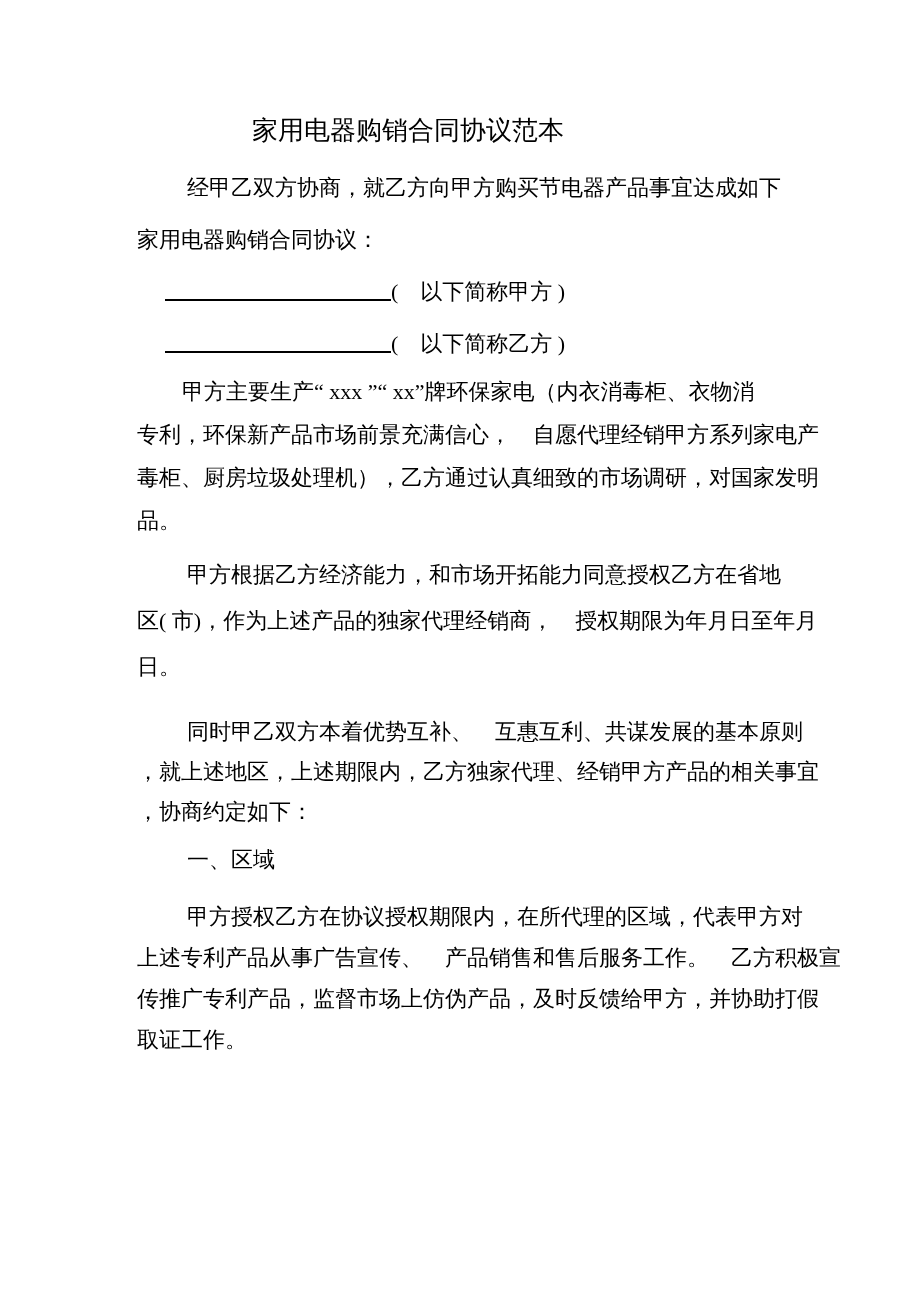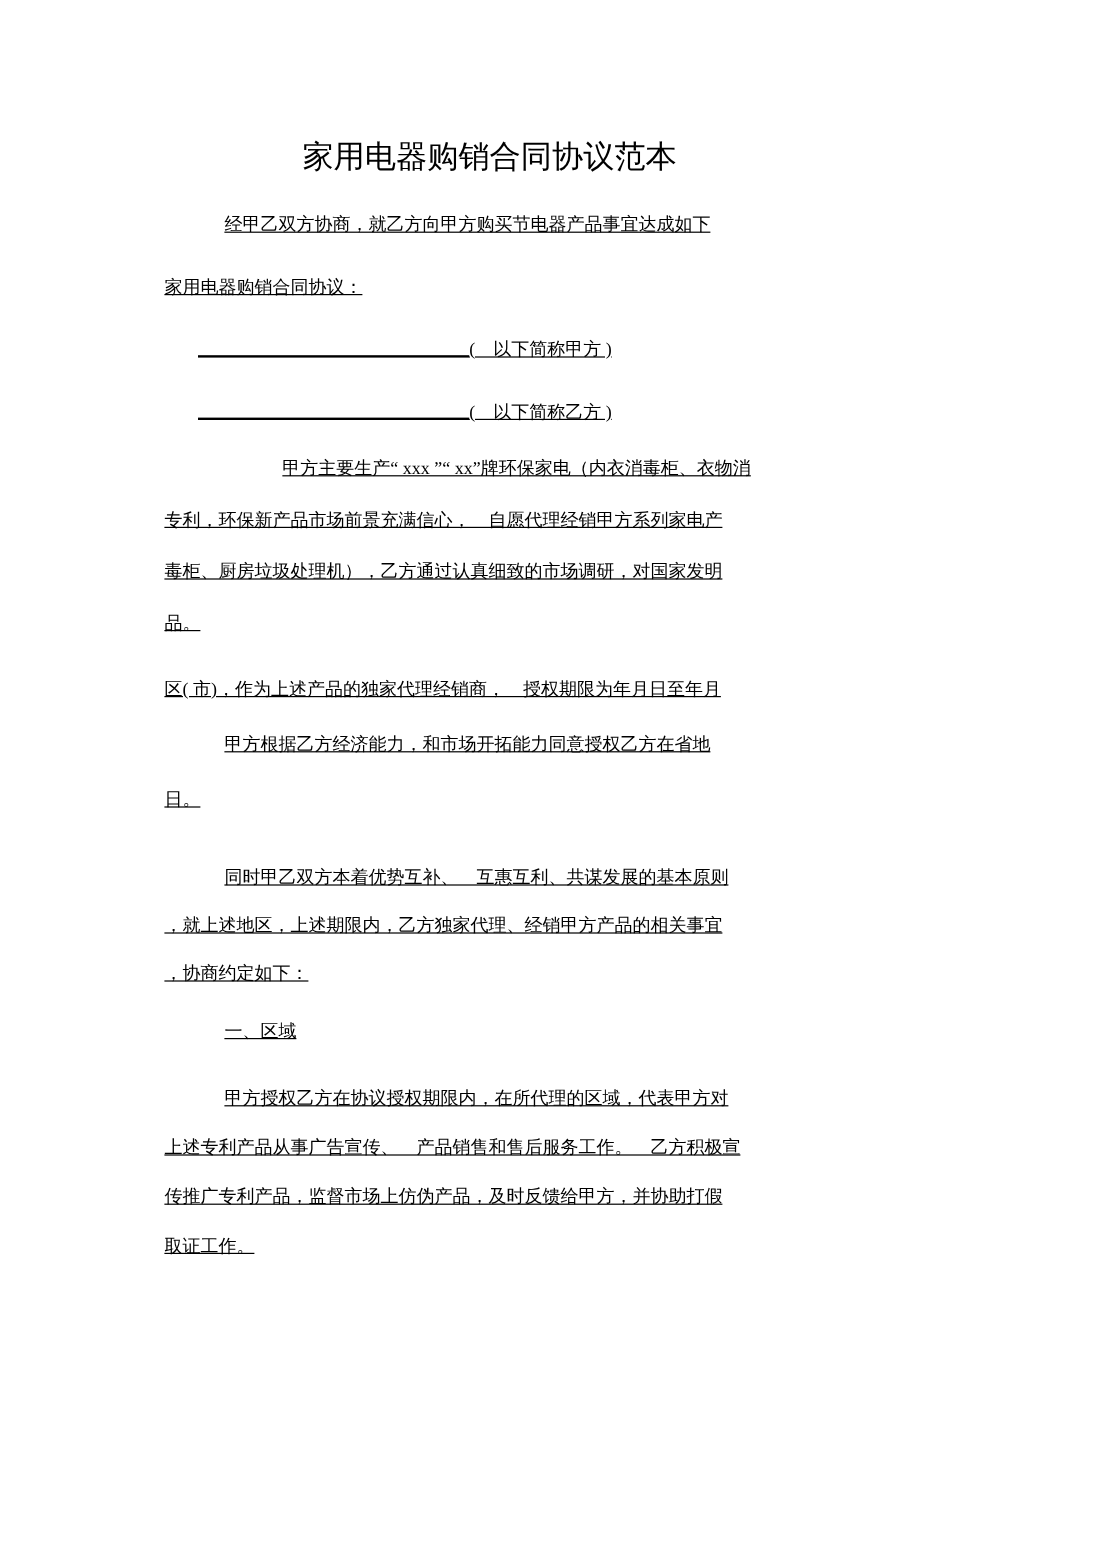--- a/index.html
+++ b/index.html
@@ -17,23 +17,22 @@
     padding: 113px 137px 0 137px;
   }
   .title {
     font-size: 26px;
     line-height: 36px;
     font-weight: 400;
     text-align: center;
     white-space: nowrap;
   }
   .line {
-    font-size: 15px;
+    font-size: 22px;
     white-space: nowrap;
-    text-decoration: underline;
   }
   .indent { padding-left: 50px; }
   .indent-sm { padding-left: 45px; text-align: center; }
   .b-p1 { margin-top: 13px; }
   .b-p1 .line { line-height: 52px; }
   .b-blanks .line { line-height: 52px; padding-left: 28px; }
   .b-p2 .line { line-height: 43px; }
   .b-p3 { margin-top: 10px; }
   .b-p3 .line { line-height: 46px; }
   .b-p4 { margin-top: 22px; }
@@ -68,22 +67,22 @@
   </div>
 
   <div class="b-p2">
     <div class="line indent-sm">甲方主要生产“ xxx ”“ xx”牌环保家电（内衣消毒柜、衣物消</div>
     <div class="line">专利，环保新产品市场前景充满信心，　自愿代理经销甲方系列家电产</div>
     <div class="line">毒柜、厨房垃圾处理机），乙方通过认真细致的市场调研，对国家发明</div>
     <div class="line">品。</div>
   </div>
 
   <div class="b-p3">
+    <div class="line indent">甲方根据乙方经济能力，和市场开拓能力同意授权乙方在省地</div>
     <div class="line">区( 市)，作为上述产品的独家代理经销商，　授权期限为年月日至年月</div>
-    <div class="line indent">甲方根据乙方经济能力，和市场开拓能力同意授权乙方在省地</div>
     <div class="line">日。</div>
   </div>
 
   <div class="b-p4">
     <div class="line indent">同时甲乙双方本着优势互补、　互惠互利、共谋发展的基本原则</div>
     <div class="line">，就上述地区，上述期限内，乙方独家代理、经销甲方产品的相关事宜</div>
     <div class="line">，协商约定如下：</div>
   </div>
 
   <div class="b-h1">

